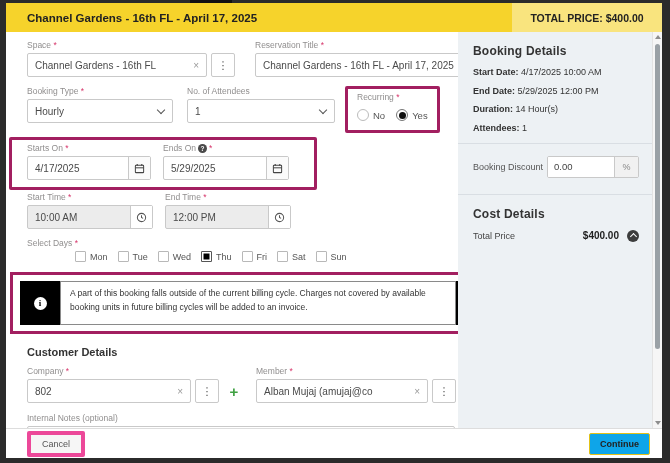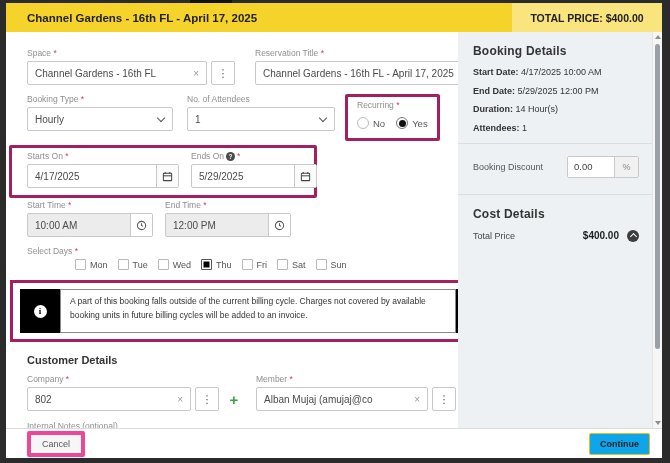--- a/index.html
+++ b/index.html
@@ -10,21 +10,21 @@
   .notch { position: absolute; top: 0; left: 190px; width: 42px; height: 3px; background: #111; z-index: 10; }
   .modal { width: 100%; height: 100%; background: #fff; display: flex; flex-direction: column; overflow: hidden; }
 
   
   .hdr { height: 29px; flex-shrink: 0; display: flex; align-items: stretch; background: #F6D32B; }
   .hdr-title { flex: 1; display: flex; align-items: center; padding-left: 21px; font-size: 11.5px; font-weight: bold; color: #222; }
   .hdr-price { width: 150px; background: #F9E47E; display: flex; align-items: center; justify-content: center; font-size: 10.5px; font-weight: bold; color: #222; }
 
   
   .main { flex: 1; display: flex; min-height: 0; }
-  .form-col { width: 452px; flex-shrink: 0; padding: 8px 0 0 21px; position: relative; overflow: hidden; margin-top: 8px; }
+  .form-col { width: 452px; flex-shrink: 0; padding: 8px 0 0 21px; position: relative; overflow: hidden; }
   .side-col { flex: 1; background: #EDF1F4; padding: 12px 13px 0 15px; overflow: hidden; }
   .vscroll { width: 10px; flex-shrink: 0; background: #f6f6f6; border-left: 1px solid #e3e3e3; position: relative; }
   .sb-up, .sb-down { position: absolute; left: 2px; width: 0; height: 0; border-left: 3px solid transparent; border-right: 3px solid transparent; }
   .sb-up { top: 3px; border-bottom: 4px solid #8d8d8d; }
   .sb-down { bottom: 3px; border-top: 4px solid #8d8d8d; }
   .sb-thumb { position: absolute; top: 12px; left: 2px; width: 5px; height: 305px; background: #9aa1a6; border-radius: 3px; }
 
   
   .row { display: flex; align-items: flex-start; }
   .lab { display: block; font-size: 8.5px; color: #908e8e; margin-bottom: 3px; }
@@ -79,21 +79,21 @@
   
   .icon-12 svg { display: block; }
 
   
   .bd-head { font-size: 12px; font-weight: bold; color: #333; margin-bottom: 9px; letter-spacing: .2px; }
   .bd-row { font-size: 9px; color: #333; margin-bottom: 8.5px; }
   .bd-row b { font-weight: bold; }
   .divider { height: 1px; background: #d9dee3; margin: 10px -13px 12px -15px; }
   .disc-row { display: flex; align-items: center; justify-content: space-between; }
   .disc-lab { font-size: 9px; color: #555; }
-  .disc-input { display: flex; align-items: stretch; border: 1px solid #c9c9c9; border-radius: 2px; background: #fff; height: 22px; overflow: hidden; }
+  .disc-input { display: flex; align-items: stretch; border: 1px solid #c9c9c9; border-radius: 2px; background: #fff; height: 22px; overflow: hidden; gap: 20px; }
   .disc-input input { width: 46px; border: none; outline: none; font-size: 9.5px; color: #444; padding: 0 6px; font-family: "Liberation Sans", sans-serif; }
   .disc-unit { width: 24px; background: #f1f1f1; border-left: 1px solid #c9c9c9; display: flex; align-items: center; justify-content: center; font-size: 9px; color: #888; }
   .total-row { display: flex; justify-content: space-between; align-items: center; }
   .total-lab { font-size: 9px; color: #444; }
   .total-val { font-size: 10px; font-weight: bold; color: #222; display: flex; align-items: center; gap: 8px; }
   .price-toggle { width: 12px; height: 12px; border-radius: 50%; background: #3d3d3d; position: relative; flex-shrink: 0; }
   .price-toggle::after { content: ""; position: absolute; top: 4.5px; left: 3.5px; width: 4px; height: 4px; border-top: 1.5px solid #fff; border-left: 1.5px solid #fff; transform: rotate(45deg); }
 
   
   .footer { height: 30px; flex-shrink: 0; background: #fff; border-top: 1px solid #ddd; display: flex; align-items: center; padding: 0 12px 0 21px; }
@@ -164,21 +164,21 @@
                 <span>Yes</span>
               </label>
             </div>
           </div>
         </div>
 
         <div class="hl mt4" style="margin-left:-18px; width:308px; padding:3px 0 7px 15px; border-radius:2px;">
           <div class="row">
             <div>
               <span class="lab req">Starts On</span>
-              <div class="box" style="width:152px;">
+              <div class="box" style="width:124px;">
                 <span class="txt">4/17/2025</span>
                 <span class="seg icon-12">
                   <svg width="11" height="11" viewBox="0 0 24 24">
                       <path d="M7 2v4M17 2v4" stroke="#444" stroke-width="2.4" fill="none"></path>
                       <rect x="3" y="5" width="18" height="16" rx="1.5" fill="none" stroke="#444" stroke-width="2.2"></rect>
                       <path d="M3 10.5h18" stroke="#444" stroke-width="2.2"></path>
                     </svg>
                 </span>
               </div>
             </div>

